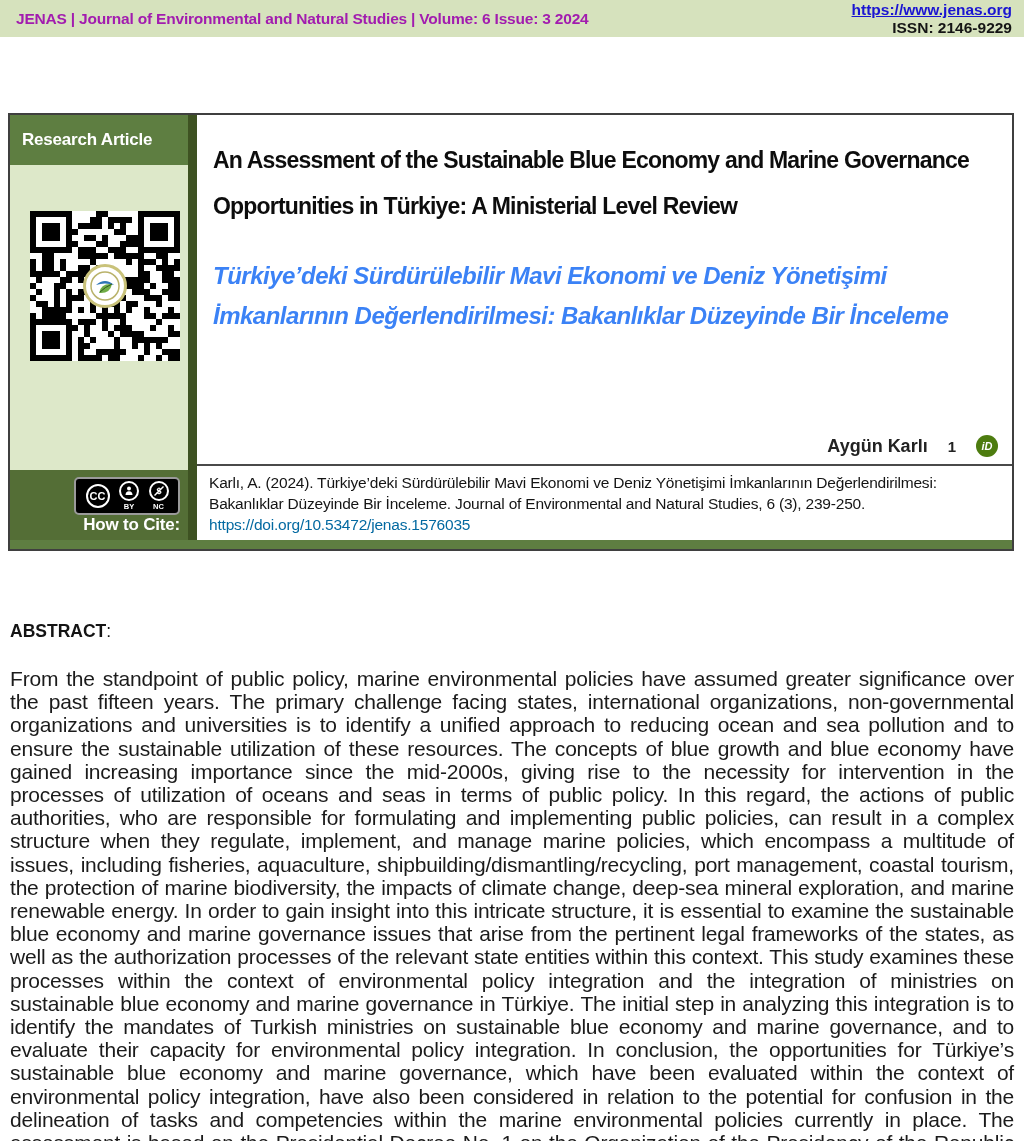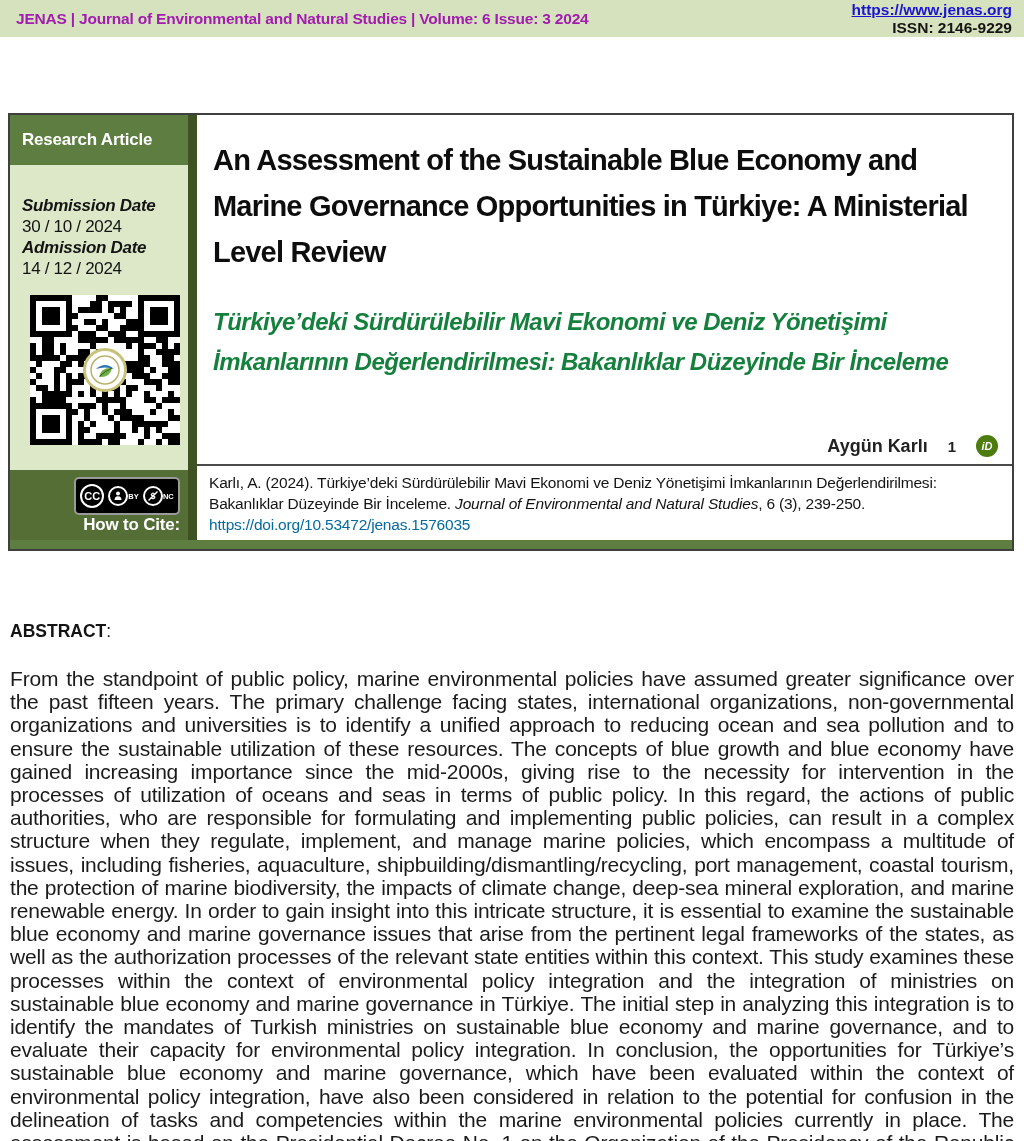--- a/index.html
+++ b/index.html
@@ -70,51 +70,51 @@
     width:106px;height:38px;background:#000000;
     border:2px solid #9a9a9a;border-radius:5px;
     display:flex;align-items:center;justify-content:space-evenly;
     box-sizing:border-box;
   }
   .cc-circle{
     width:24px;height:24px;border:2px solid #ffffff;border-radius:50%;
     color:#ffffff;font-weight:bold;font-size:11px;
     display:flex;align-items:center;justify-content:center;box-sizing:border-box;
   }
-  .cc-unit{display:flex;align-items:center;line-height:1;}
+  .cc-unit{display:flex;flex-direction:column;align-items:center;line-height:1;}
   .cc-unit .cc-circle{width:20px;height:20px;font-size:9px;}
   .cc-small-label{color:#ffffff;font-size:7.5px;font-weight:bold;margin-top:2px;}
   .how-to-cite{color:#ffffff;font-weight:bold;font-size:17px;letter-spacing:-0.2px;}
 
   .main-col{flex:1;background:#ffffff;display:flex;flex-direction:column;min-width:0;}
   .article-title{
-    font-weight:bold;font-size:29px;line-height:46px;
+    font-weight:bold;font-size:23px;line-height:46px;
     margin:22px 40px 0 16px;color:#0d0d0d;letter-spacing:-0.8px;
   }
   .article-subtitle{
-    color:#15803d;font-weight:bold;font-style:italic;
+    color:#3b82f6;font-weight:bold;font-style:italic;
     font-size:24px;line-height:40px;
     margin:27px 40px 0 16px;letter-spacing:-0.5px;
   }
   .author-row{
     margin-top:auto;
     display:flex;justify-content:flex-end;align-items:center;gap:20px;
     padding:0 14px 7px 0;font-weight:bold;font-size:18px;color:#222222;
   }
   .orcid-icon{
     width:22px;height:22px;border-radius:50%;background:#4d7c0f;
     color:#ffffff;font-weight:bold;font-size:11px;font-style:italic;
     display:flex;align-items:center;justify-content:center;cursor:pointer;
   }
   .citation{
     border-top:2px solid #4a4a4a;
     padding:6px 12px 5px 12px;
     font-size:15.5px;line-height:21px;color:#141414;letter-spacing:-0.2px;
   }
-  .citation .journal-name{font-style:italic;}
+  .citation .journal-name{}
   .doi-link{color:#0369a1;cursor:pointer;}
   .green-bar{height:9px;background:#5e7e41;}
 
   
   .abstract-label{
     margin:70px 0 0 10px;font-size:17.5px;color:#141414;
   }
   .abstract-label b{font-weight:bold;}
   .abstract-body{
     margin:25px 10px 0 10px;
@@ -132,26 +132,20 @@
     <div class="issn">ISSN: 2146-9229</div>
   </div>
 </div>
 
 <div class="header-box">
   <div class="header-row">
 
     <div class="sidebar">
       <div class="ra-header">Research Article</div>
       <div class="sidebar-body">
-        <div class="dates">
-          <span class="date-label">Submission Date</span>
-          <span class="date-value">30 / 10 / 2024</span>
-          <span class="date-label">Admission Date</span>
-          <span class="date-value">14 / 12 / 2024</span>
-        </div>
         <div class="qr-wrap">
           <svg id="qr-svg" width="150" height="150">
               <rect x="66" y="0" width="6" height="6" fill="#000"></rect>
               <rect x="72" y="0" width="6" height="6" fill="#000"></rect>
               <rect x="60" y="6" width="6" height="6" fill="#000"></rect>
               <rect x="66" y="6" width="6" height="6" fill="#000"></rect>
               <rect x="78" y="6" width="6" height="6" fill="#000"></rect>
               <rect x="84" y="6" width="6" height="6" fill="#000"></rect>
               <rect x="90" y="6" width="6" height="6" fill="#000"></rect>
               <rect x="96" y="6" width="6" height="6" fill="#000"></rect>

